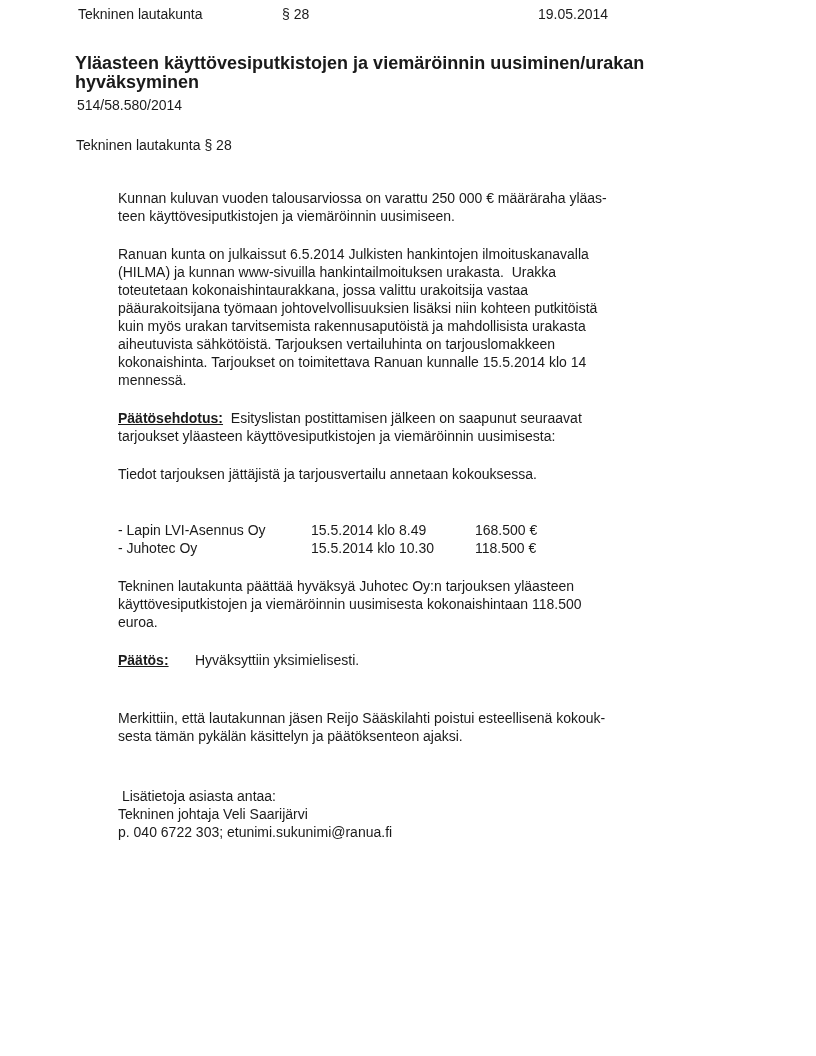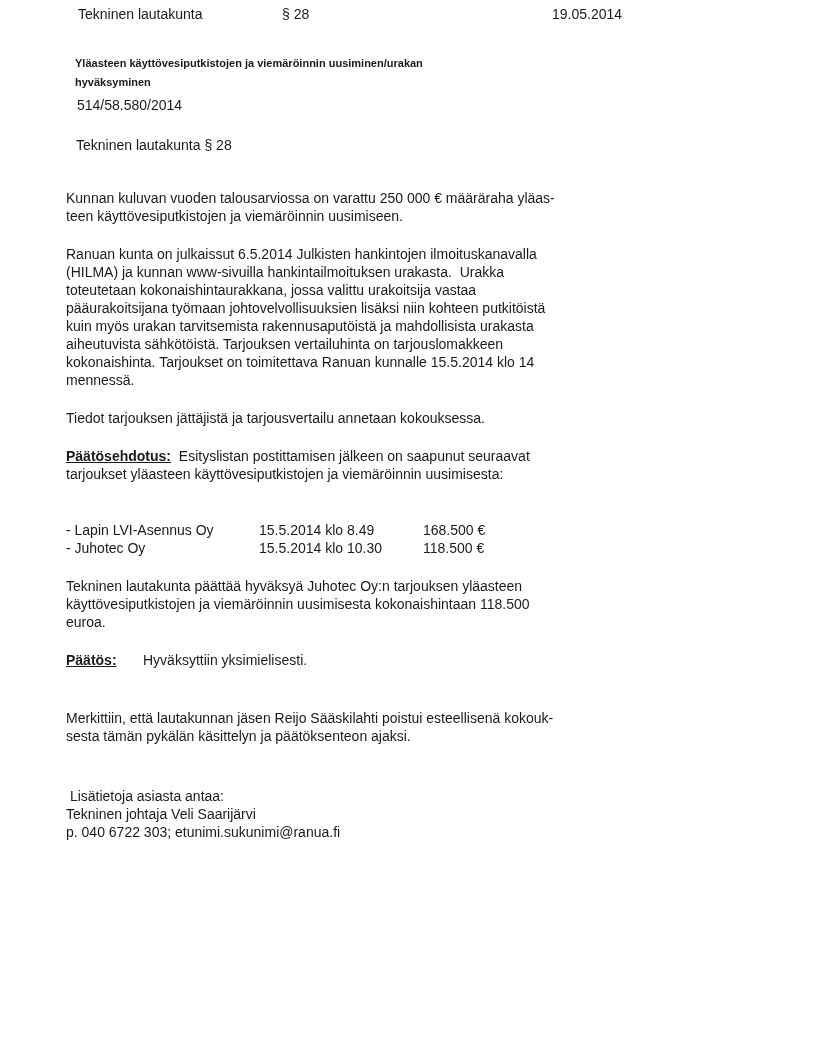--- a/index.html
+++ b/index.html
@@ -12,33 +12,33 @@
     position: relative;
     overflow: hidden;
   }
   .pre { white-space: pre-wrap; }
 
   
   .doc-header { position: relative; height: 18px; padding-top: 19px; }
   .doc-header span { position: absolute; top: 5px; line-height: 18px; }
   .hdr-left   { left: 78px; }
   .hdr-center { left: 282px; }
-  .hdr-right  { left: 552px; }
+  .hdr-right  { left: 538px; }
 
   .doc-title {
     margin: 17px 60px 0 75px;
-    font-size: 11px;
+    font-size: 18px;
     font-weight: bold;
     line-height: 19px;
   }
   .ref-number     { margin: 4px 0 0 77px; line-height: 18px; }
   .section-line   { margin: 22px 0 0 76px; line-height: 18px; }
 
   
-  .doc-body { margin: 35px 0 0 66px; width: 600px; }
+  .doc-body { margin: 35px 0 0 118px; width: 600px; }
   .para { margin: 0 0 20px 0; line-height: 18px; }
   .label-bold-underline { font-weight: bold; text-decoration: underline; }
 
   
   .offers-table { margin: 0 0 20px 0; line-height: 18px; }
   .t-row { display: grid; grid-template-columns: 193px 164px auto; }
   .t-head { font-style: italic; }
   .t-spacer { height: 18px; }
 
   .decision-line { margin: 0 0 40px 0; line-height: 18px; }
@@ -72,24 +72,24 @@
 
   <p class="para pre">Ranuan kunta on julkaissut 6.5.2014 Julkisten hankintojen ilmoituskanavalla
 (HILMA) ja kunnan www-sivuilla hankintailmoituksen urakasta.  Urakka
 toteutetaan kokonaishintaurakkana, jossa valittu urakoitsija vastaa
 pääurakoitsijana työmaan johtovelvollisuuksien lisäksi niin kohteen putkitöistä
 kuin myös urakan tarvitsemista rakennusaputöistä ja mahdollisista urakasta
 aiheutuvista sähkötöistä. Tarjouksen vertailuhinta on tarjouslomakkeen
 kokonaishinta. Tarjoukset on toimitettava Ranuan kunnalle 15.5.2014 klo 14
 mennessä.</p>
 
-  <p class="para pre">Tiedot tarjouksen jättäjistä ja tarjousvertailu annetaan kokouksessa.</p>
-
   <p class="para pre"><span class="label-bold-underline">Päätösehdotus:</span><span class="pre">  Esityslistan postittamisen jälkeen on saapunut seuraavat
 tarjoukset yläasteen käyttövesiputkistojen ja viemäröinnin uusimisesta:</span></p>
+
+  <p class="para pre">Tiedot tarjouksen jättäjistä ja tarjousvertailu annetaan kokouksessa.</p>
 
   <div class="offers-table">
     <div class="t-spacer"></div>
     <div class="t-row">
       <span>- Lapin LVI-Asennus Oy</span>
       <span>15.5.2014 klo 8.49</span>
       <span>168.500 €</span>
     </div>
     <div class="t-row">
       <span>- Juhotec Oy</span>

